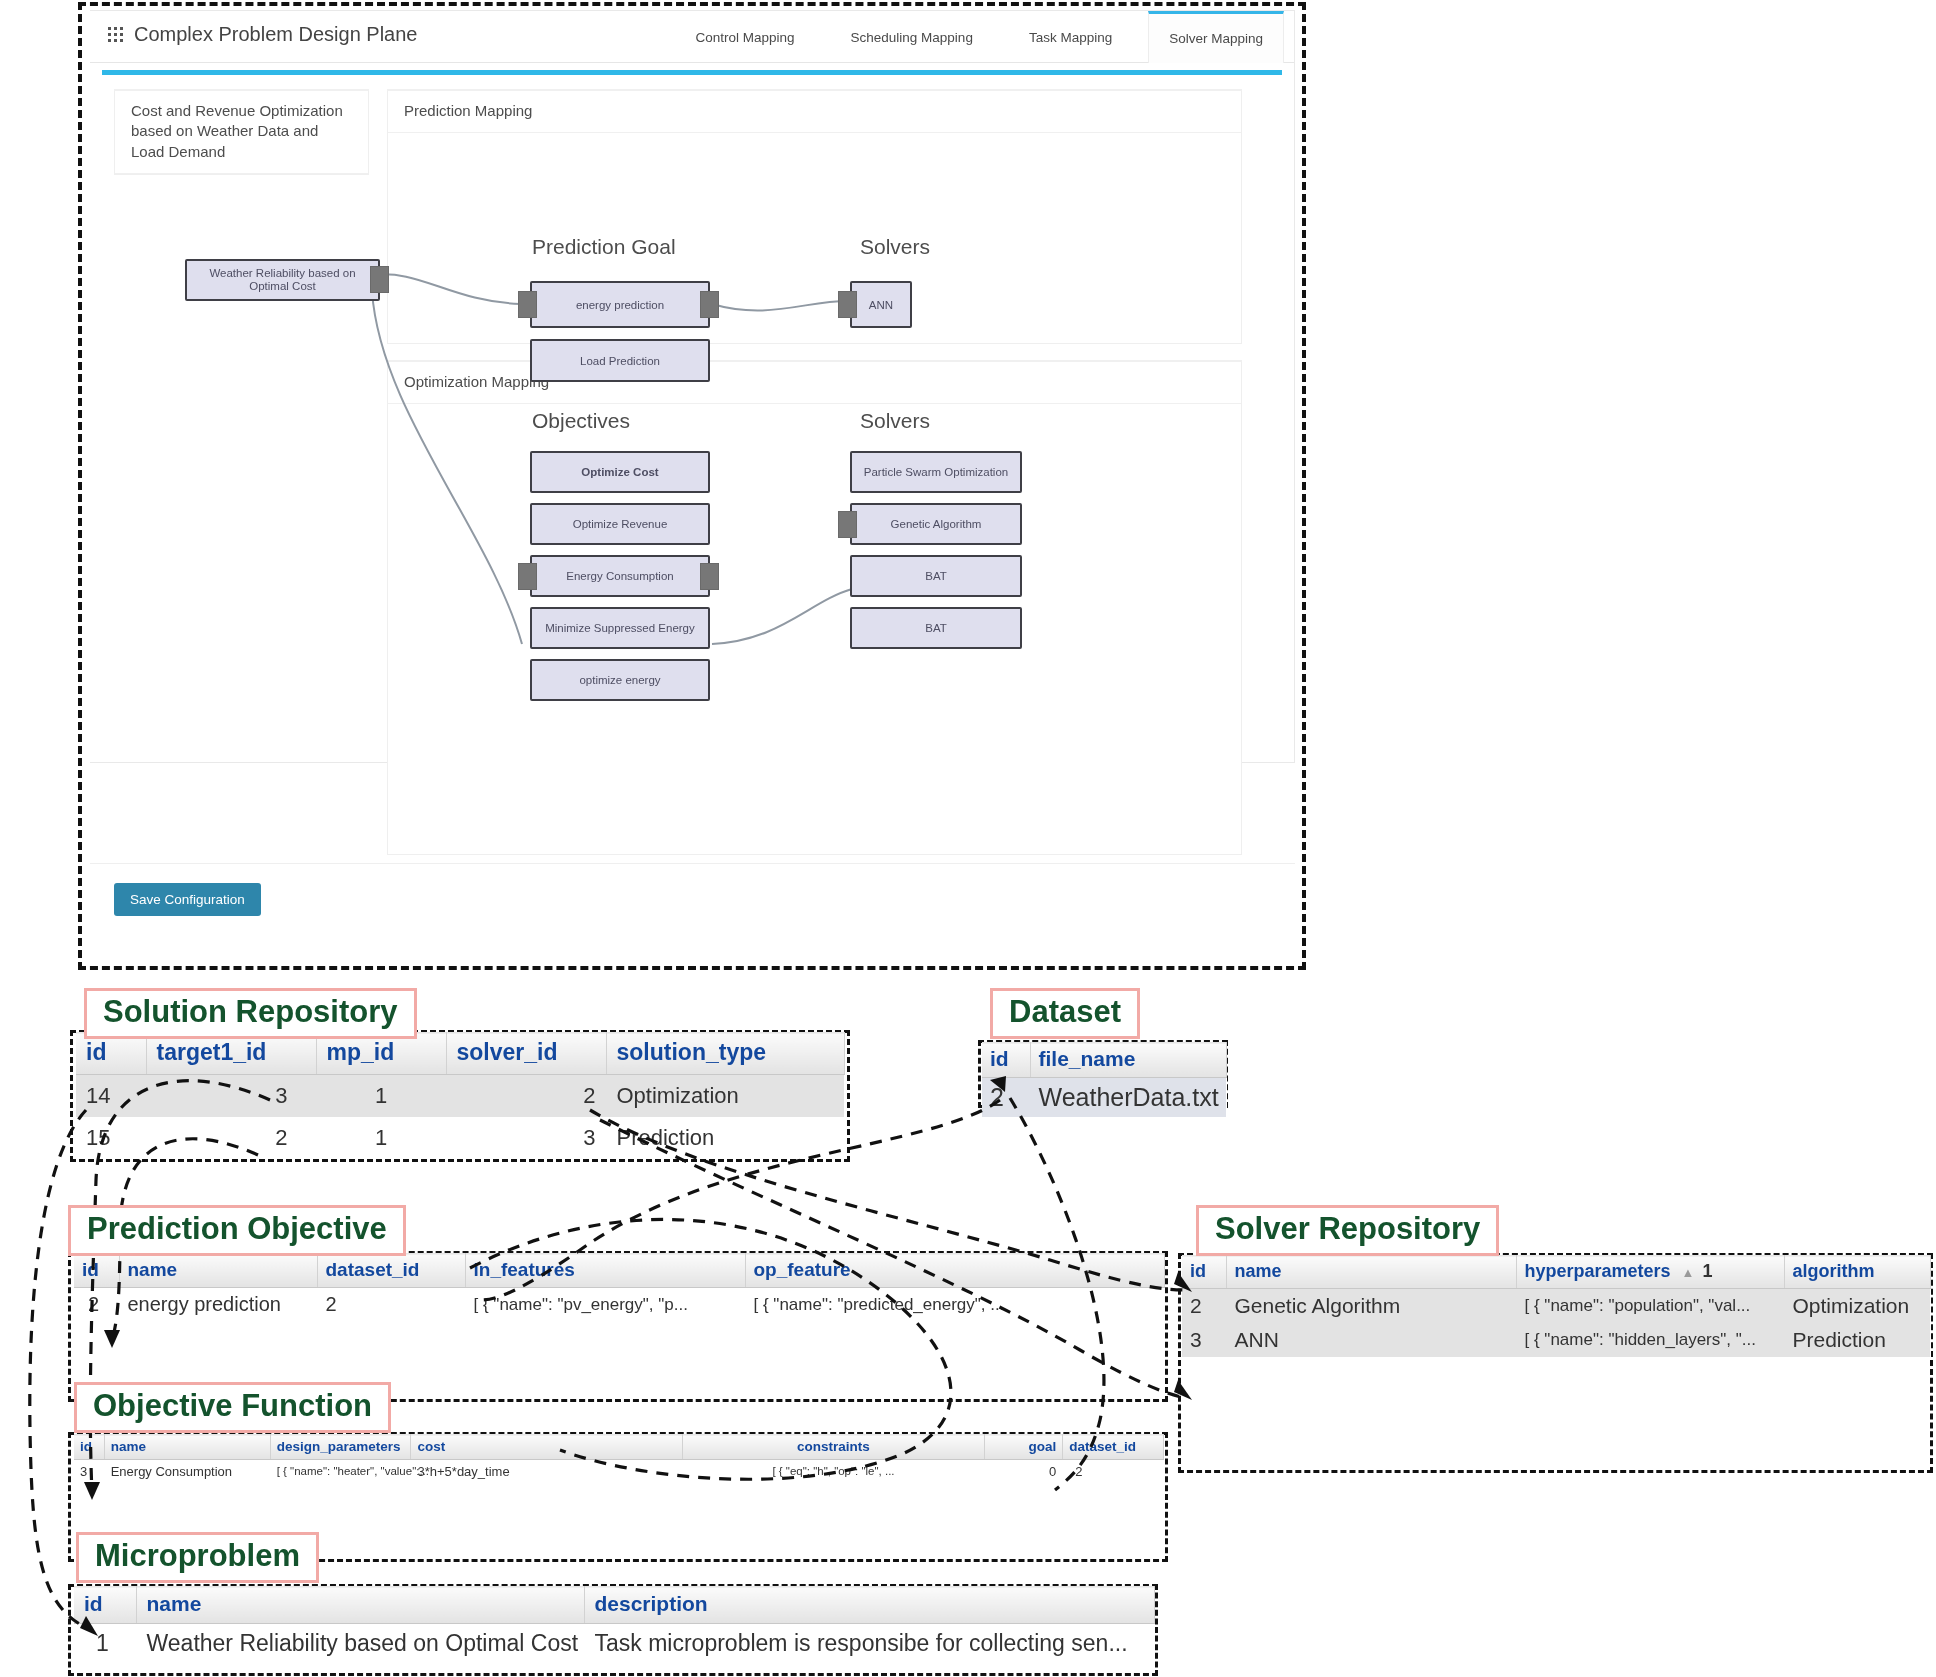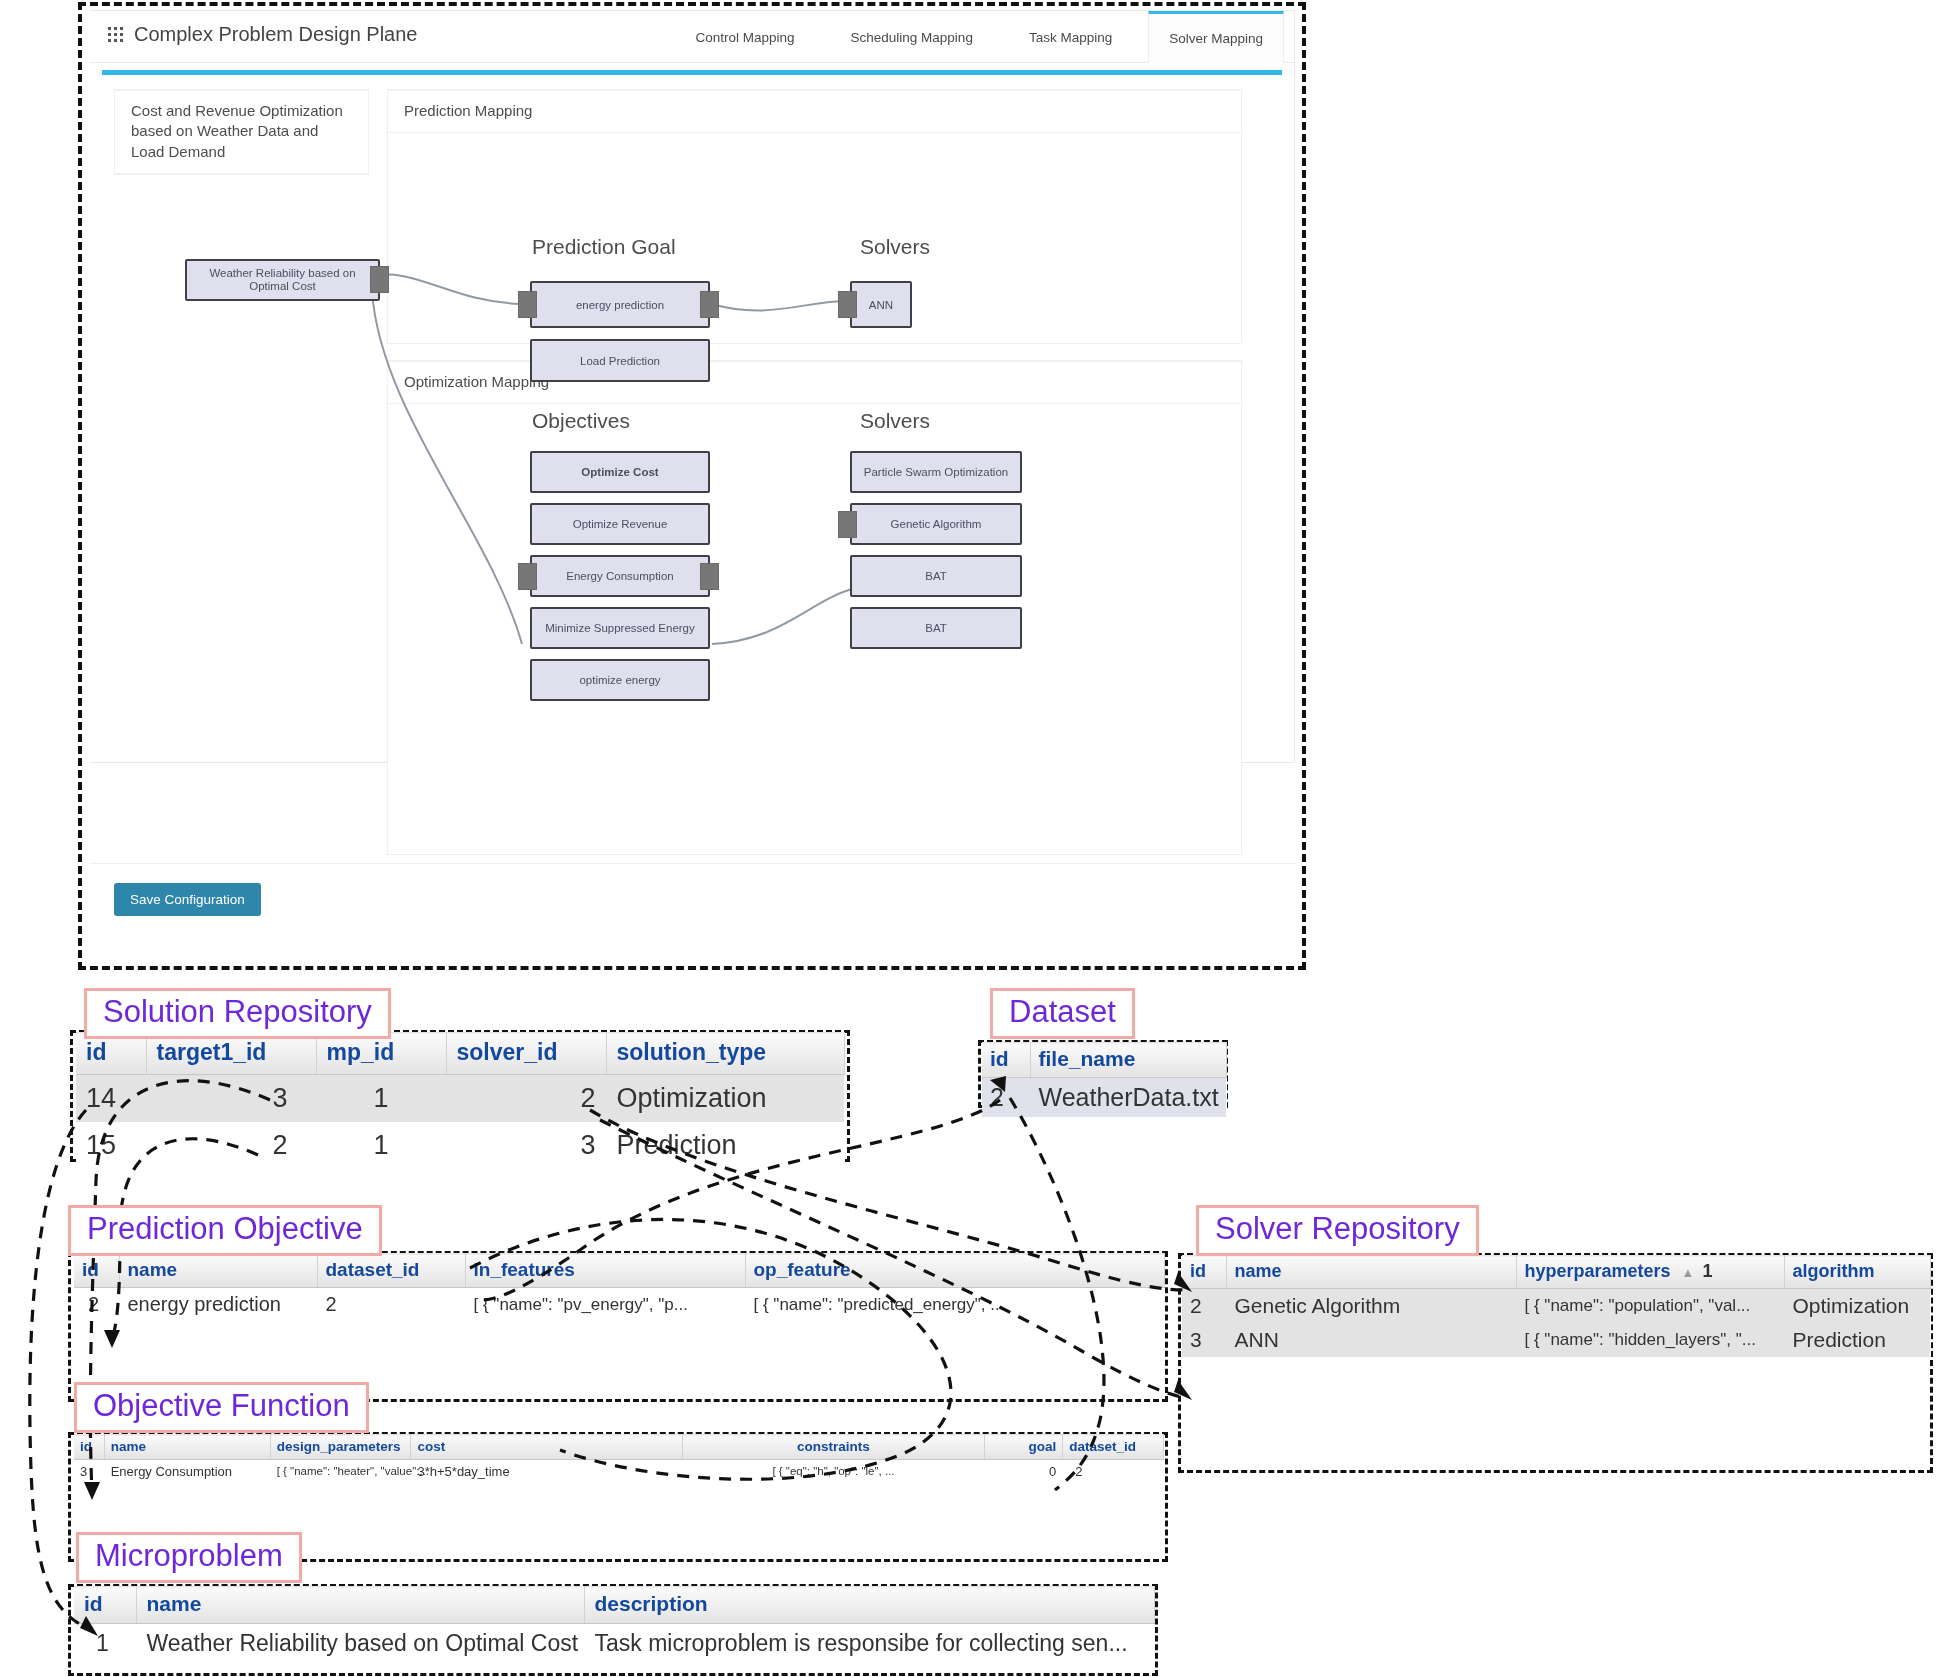--- a/index.html
+++ b/index.html
@@ -177,22 +177,22 @@
     border-top: 1px solid #efefef;
   }
 
   
   .dbblock { position: absolute; }
   .dbtitle {
     position: absolute;
     background: #ffffff;
     border: 3px solid #f2aaa6;
     font-size: 31px;
-    font-weight: 400;
-    color: #6d28d9;
+    font-weight: 700;
+    color: #14532d;
     padding: 3px 16px 6px 16px;
     z-index: 30;
     white-space: nowrap;
     font-family: "Liberation Sans", sans-serif;
   }
   .dbframe {
     position: absolute;
     border: 3px dashed #111;
     z-index: 5;
   }
@@ -223,21 +223,21 @@
   tr.alt td { background: #e3e3e3; }
   tr.alt2 td { background: #dfe2ea; }
   .mono-pre { white-space: pre; line-height: 1.25; }
 
   
   #sol-repo { left: 70px; top: 988px; }
   #sol-repo .dbtitle { left: 14px; top: 0px; }
   #sol-repo .dbframe { left: 0px; top: 42px; width: 780px; height: 132px; }
   #sol-repo table { left: 6px; top: 44px; width: 768px; }
   #sol-repo th { font-size: 23px; padding: 6px 10px 8px 10px; }
-  #sol-repo td { font-size: 27px; padding: 8px 10px; }
+  #sol-repo td { font-size: 22px; padding: 8px 10px; }
 
   
   #dataset { left: 978px; top: 988px; }
   #dataset .dbtitle { left: 12px; top: 0px; }
   #dataset .dbframe { left: 0px; top: 52px; width: 250px; height: 68px; }
   #dataset table { left: 4px; top: 54px; width: 244px; }
   #dataset th { font-size: 21px; padding: 4px 8px 6px 8px; }
   #dataset td { font-size: 25px; padding: 5px 8px; }
 
   

